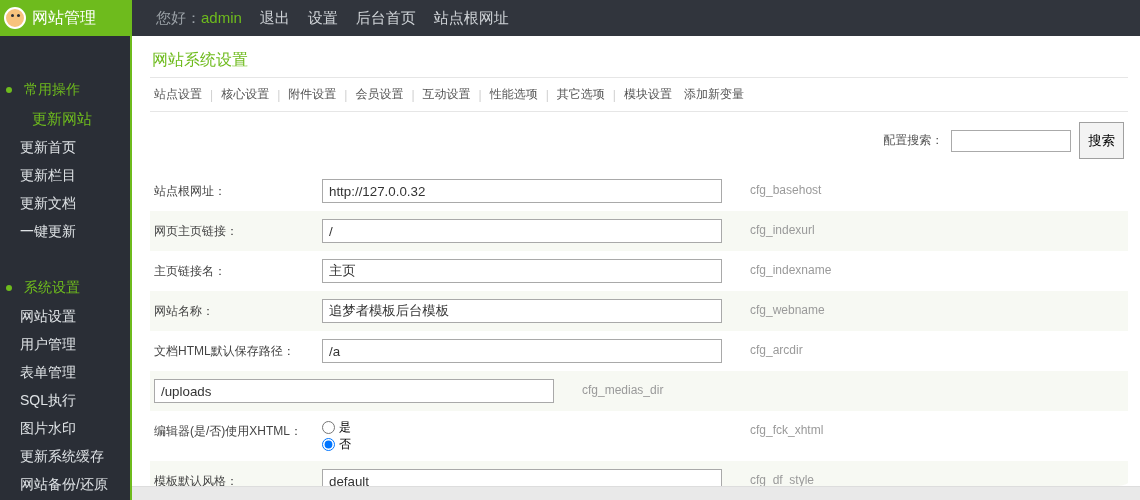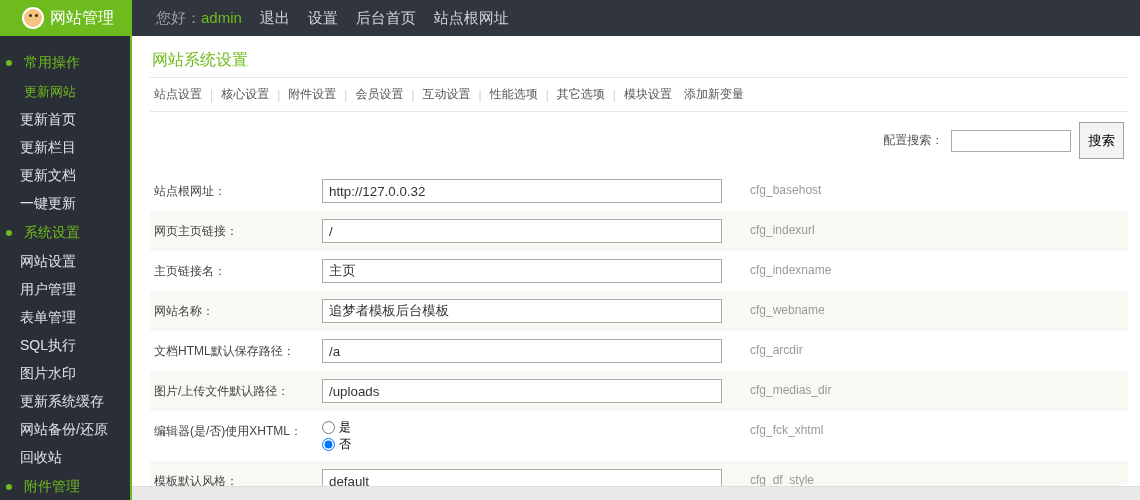--- a/index.html
+++ b/index.html
@@ -1,25 +1,25 @@
 <!DOCTYPE html>
 <html><head>
 <meta charset="utf-8">
 <style>
 * { margin: 0; padding: 0; box-sizing: border-box; }
 body { font-family: "Microsoft YaHei", Arial, sans-serif; font-size: 12px; background: #fff; overflow: hidden; }
 .app { display: flex; height: 500px; width: 1140px; }
 .sidebar { width: 130px; background: #2a2e36; color: #c8cccf; display: flex; flex-direction: column; }
-.sidebar-header { height: 36px; background: #6ebb1d; display: flex; align-items: center; padding-left: 22px; color: #fff; font-size: 16px; gap: 6px; }
+.sidebar-header { height: 36px; background: #6ebb1d; display: flex; align-items: center; padding-left: 4px; color: #fff; font-size: 16px; gap: 6px; }
 .sidebar-header .face { width: 22px; height: 22px; border-radius: 50%; background: #f7c27c; border: 2px solid #fff; position: relative; }
 .sidebar-header .face::after { content: ""; position: absolute; top: 5px; left: 5px; width: 3px; height: 3px; background: #2a2e36; border-radius: 50%; box-shadow: 6px 0 0 #2a2e36; }
 .sidebar-items { flex: 1; overflow-y: auto; padding-top: 12px; }
-.sb-group { color: #6ebb1d; font-size: 14px; padding: 6px 8px 6px 18px; display: flex; align-items: center; gap: 6px; }
+.sb-group { color: #6ebb1d; font-size: 14px; padding: 6px 8px 6px 18px; display: flex; align-items: center; gap: 6px; margin-top: 27px; }
 .sb-dot { width: 6px; height: 6px; background: #6ebb1d; border-radius: 50%; margin-left: -12px; margin-right: 6px; display: inline-block; }
-.sb-sub { color: #6ebb1d; font-size: 13px; padding: 5px 8px 5px 24px; }
+.sb-sub { color: #6ebb1d; font-size: 15px; padding: 5px 8px 5px 32px; }
 .sb-leaf { color: #dfe3e6; font-size: 14px; padding: 5px 8px 5px 20px; }
 .right { flex: 1; display: flex; flex-direction: column; border-left: 2px solid #6ebb1d; min-width: 0; }
 .topbar { height: 36px; background: #31353d; color: #b7bcc1; display: flex; align-items: center; padding-left: 24px; font-size: 15px; gap: 18px; }
 .topbar .hello { color: #9aa0a6; }
 .topbar .hello b { color: #6ebb1d; font-weight: normal; }
 .topbar .tlink { color: #cfd3d7; cursor: pointer; }
 .main { flex: 1; background: #fff; overflow: auto; padding: 8px 12px 0 18px; border-radius: 23px; }
 .page-title { color: #6ebb1d; font-size: 16px; padding: 6px 0 6px 2px; }
 .tabs { border-top: 1px solid #e6e6e6; border-bottom: 1px solid #e6e6e6; padding: 8px 0; display: flex; align-items: center; gap: 4px; flex-wrap: wrap; }
 .tab { color: #555; cursor: pointer; padding: 0 4px; }
@@ -125,21 +125,20 @@
             <div class="cfg-label">网站名称：</div>
             <div class="cfg-input"><input type="text" value="追梦者模板后台模板" style=""></div>
             <div class="cfg-name">cfg_webname</div>
           </div>
           <div class="cfg-row">
             <div class="cfg-label">文档HTML默认保存路径：</div>
             <div class="cfg-input"><input type="text" value="/a" style=""></div>
             <div class="cfg-name">cfg_arcdir</div>
           </div>
           <div class="cfg-row alt">
-            <div class="cfg-label">图片/上传文件默认路径：</div>
             <div class="cfg-input"><input type="text" value="/uploads" style=""></div>
             <div class="cfg-name">cfg_medias_dir</div>
           </div>
           <div class="cfg-row">
             <div class="cfg-label">编辑器(是/否)使用XHTML：</div>
             <div class="cfg-input">
               <label class="radio-opt">
                 <input type="radio" name="cfg_fck_xhtml" style="">
                 <span>是</span>
               </label>

